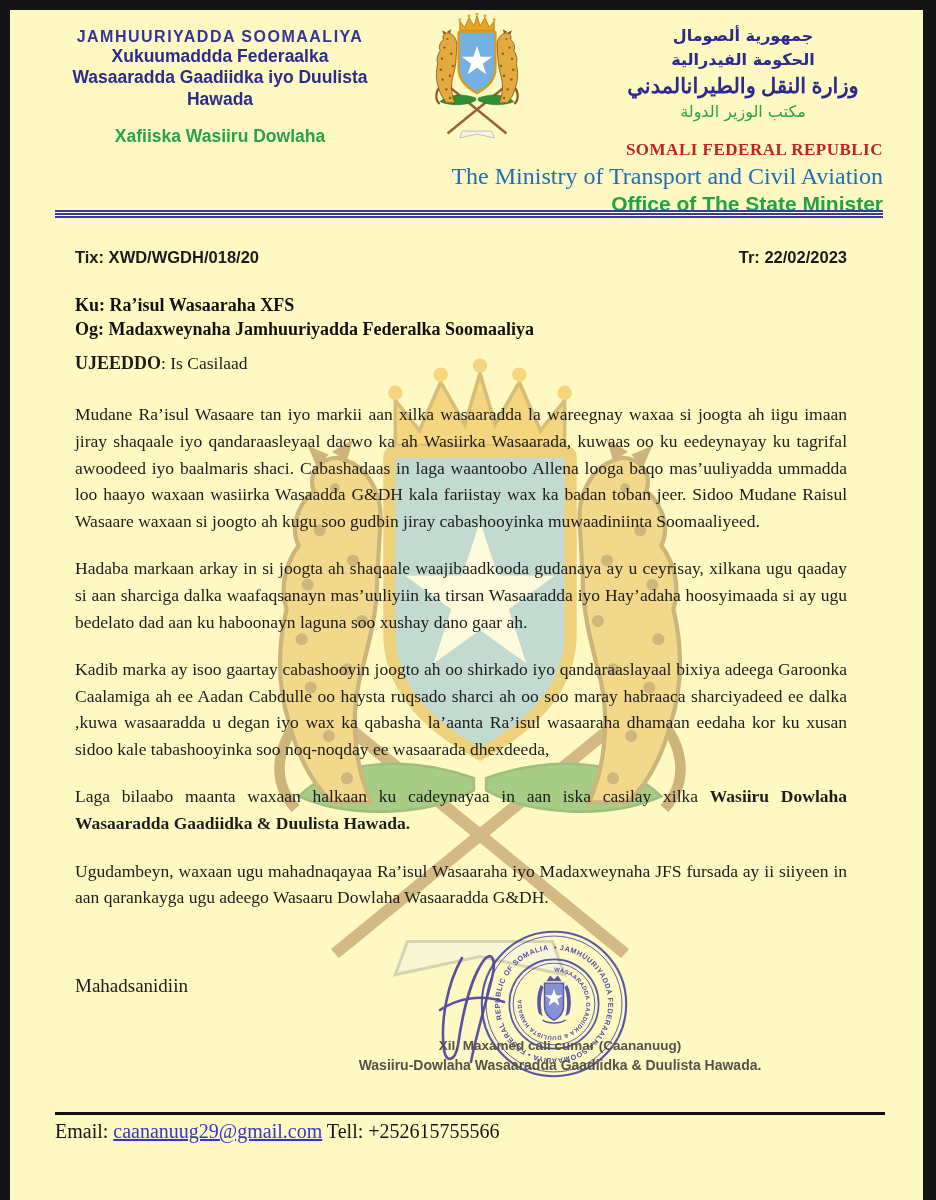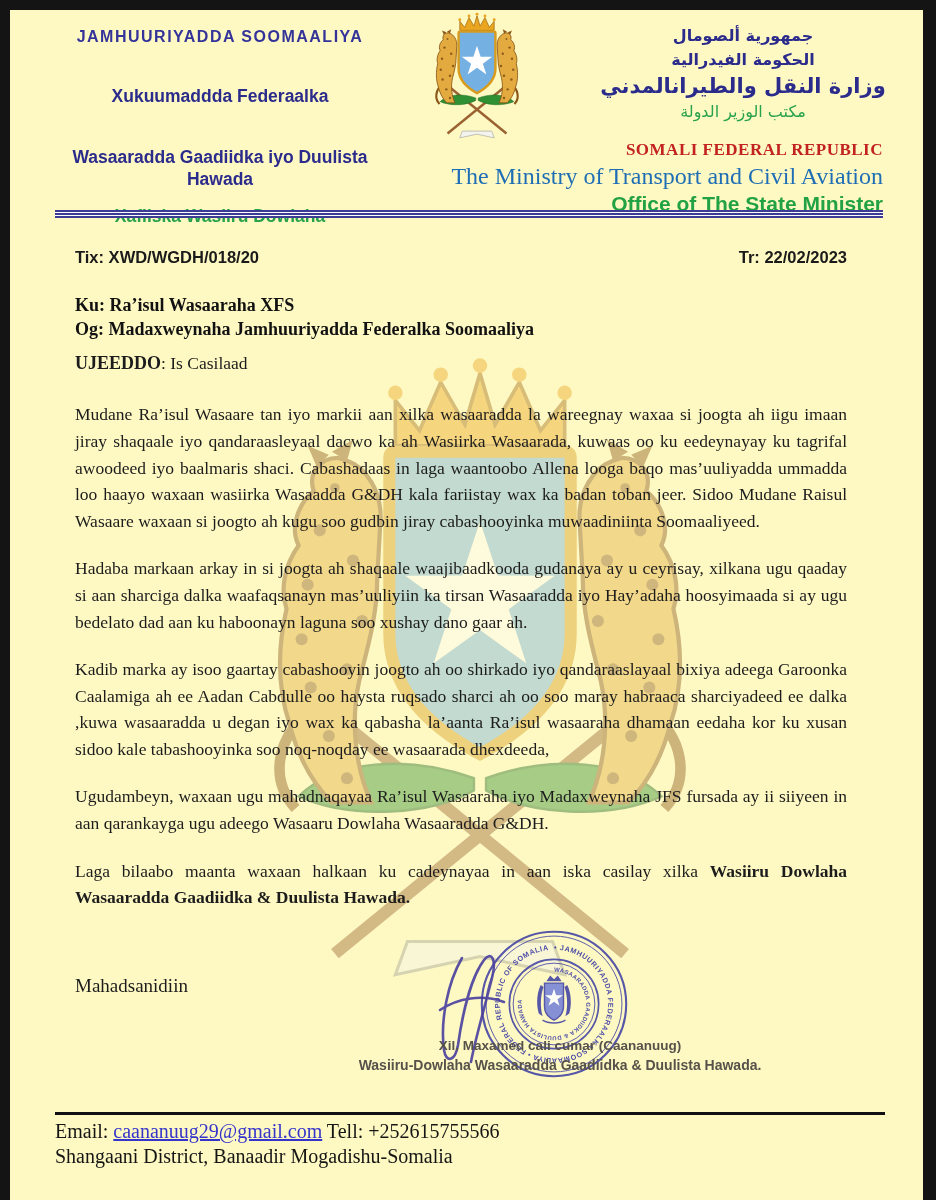--- a/index.html
+++ b/index.html
@@ -11,28 +11,28 @@
   .page{
     position:absolute;left:10px;top:10px;right:13px;bottom:0;
     background:#fef9c3;
   }
   
   .hdr-left{
     position:absolute;left:40px;top:18px;width:340px;text-align:center;
     font-family:"Liberation Sans", sans-serif;color:#2b2b8c;
   }
   .hdr-left .l1{font-size:16px;font-weight:bold;letter-spacing:1.5px;color:#33339a;}
-  .hdr-left .l2,.hdr-left .l3{font-size:17.5px;font-weight:bold;line-height:1.22;margin-top:40px;}
+  .hdr-left .l2,.hdr-left .l3{font-size:17.5px;font-weight:bold;line-height:1.22;}
   .hdr-left .l4{font-size:17.5px;font-weight:bold;color:#28a24c;margin-top:16px;}
   .hdr-right{
     position:absolute;right:30px;top:14px;width:300px;text-align:center;
     font-family:"DejaVu Sans", sans-serif;color:#2b2b8c;direction:rtl;
   }
   .hdr-right .a1,.hdr-right .a2{font-size:16px;font-weight:bold;line-height:1.5;text-align:center;}
-  .hdr-right .a3{font-size:21px;font-weight:bold;line-height:1.35;}
+  .hdr-right .a3{font-size:21px;font-weight:bold;line-height:1.35;font-family:Liberation Serif, serif;}
   .hdr-right .a4{font-size:16px;color:#28a24c;line-height:1.5;}
   .emblem{position:absolute;left:405px;top:2px;width:124px;height:132px;}
   .hdr-center{position:absolute;left:45px;top:130px;width:828px;text-align:right;}
   .hc1{font-size:17px;font-weight:bold;color:#c32222;letter-spacing:0.5px;}
   .hc2{font-size:24px;color:#1f6eb5;margin-top:3px;}
   .hc3{font-family:"Liberation Sans", sans-serif;font-size:21px;font-weight:bold;color:#22a244;margin-top:2px;}
   .rule{
     position:absolute;left:45px;top:200px;width:828px;height:8px;
     background:linear-gradient(to bottom,#3c3c94 0 24%,#fdfdfc 24% 40%,#3c3c94 40% 62%,#fdfdfc 62% 78%,#3c3c94 78% 100%);
   }
@@ -166,22 +166,22 @@
     <div>Og: Madaxweynaha Jamhuuriyadda Federalka Soomaaliya</div>
   </div>
 
   <div class="letter-body">
     <div class="subject">
       <b>UJEEDDO</b><span>: Is Casilaad</span>
     </div>
     <p>Mudane Ra’isul Wasaare tan iyo markii aan xilka wasaaradda la wareegnay waxaa si joogta ah iigu imaan jiray shaqaale iyo qandaraasleyaal dacwo ka ah Wasiirka Wasaarada, kuwaas oo  ku eedeynayay ku tagrifal awoodeed iyo baalmaris shaci. Cabashadaas in laga waantoobo Allena looga baqo mas’uuliyadda ummadda loo haayo waxaan wasiirka Wasaadda G&amp;DH kala fariistay wax ka badan toban jeer. Sidoo Mudane Raisul Wasaare waxaan si joogto ah kugu soo gudbin jiray cabashooyinka muwaadiniinta Soomaaliyeed.</p>
     <p>Hadaba markaan arkay in si joogta ah shaqaale waajibaadkooda gudanaya ay u ceyrisay, xilkana ugu qaaday si aan sharciga dalka waafaqsanayn mas’uuliyiin ka tirsan Wasaaradda iyo Hay’adaha hoosyimaada si ay ugu bedelato dad aan ku haboonayn laguna soo xushay dano gaar ah.</p>
     <p>Kadib marka ay isoo gaartay cabashooyin joogto ah oo shirkado iyo qandaraaslayaal bixiya adeega Garoonka Caalamiga ah ee Aadan Cabdulle oo haysta ruqsado sharci ah oo soo maray habraaca sharciyadeed ee dalka ,kuwa wasaaradda u degan iyo wax ka qabasha la’aanta Ra’isul wasaaraha dhamaan eedaha kor ku xusan sidoo kale tabashooyinka soo noq-noqday ee wasaarada dhexdeeda,</p>
+    <p><span>Laga bilaabo maanta waxaan halkaan ku cadeynayaa in aan iska casilay xilka </span><b>Wasiiru Dowlaha Wasaaradda Gaadiidka &amp; Duulista Hawada.</b></p>
     <p>Ugudambeyn, waxaan ugu mahadnaqayaa Ra’isul Wasaaraha iyo Madaxweynaha JFS fursada ay ii siiyeen in aan qarankayga ugu adeego Wasaaru Dowlaha Wasaaradda G&amp;DH.</p>
-    <p><span>Laga bilaabo maanta waxaan halkaan ku cadeynayaa in aan iska casilay xilka </span><b>Wasiiru Dowlaha Wasaaradda Gaadiidka &amp; Duulista Hawada.</b></p>
   </div>
 
   <div class="closing">Mahadsanidiin</div>
 
   <div class="stamp">
     <svg width="100%" height="100%" viewBox="0 0 160 160">
       <defs>
         <path id="arcOuter" d="M80,23 a57,57 0 1,1 -0.1,0"></path>
         <path id="arcInner" d="M80,46 a34,34 0 1,1 -0.1,0"></path>
       </defs>
@@ -220,16 +220,15 @@
   <div class="sig-block">
     <div class="sig-name">Xil. Maxamed cali cumar (Caananuug)</div>
     <div class="sig-title">Wasiiru-Dowlaha Wasaaradda Gaadiidka &amp; Duulista Hawada.</div>
   </div>
 
   <div class="footer-rule"></div>
   <div class="footer">
     <div class="f1">
       <span>Email: </span><a href="#" class="email-link">caananuug29@gmail.com</a><span>  Tell: +252615755566</span>
     </div>
-    <div class="f2">Shangaani District, Banaadir Mogadishu-Somalia</div>
   </div>
 
 </div>
 
 </body></html>

